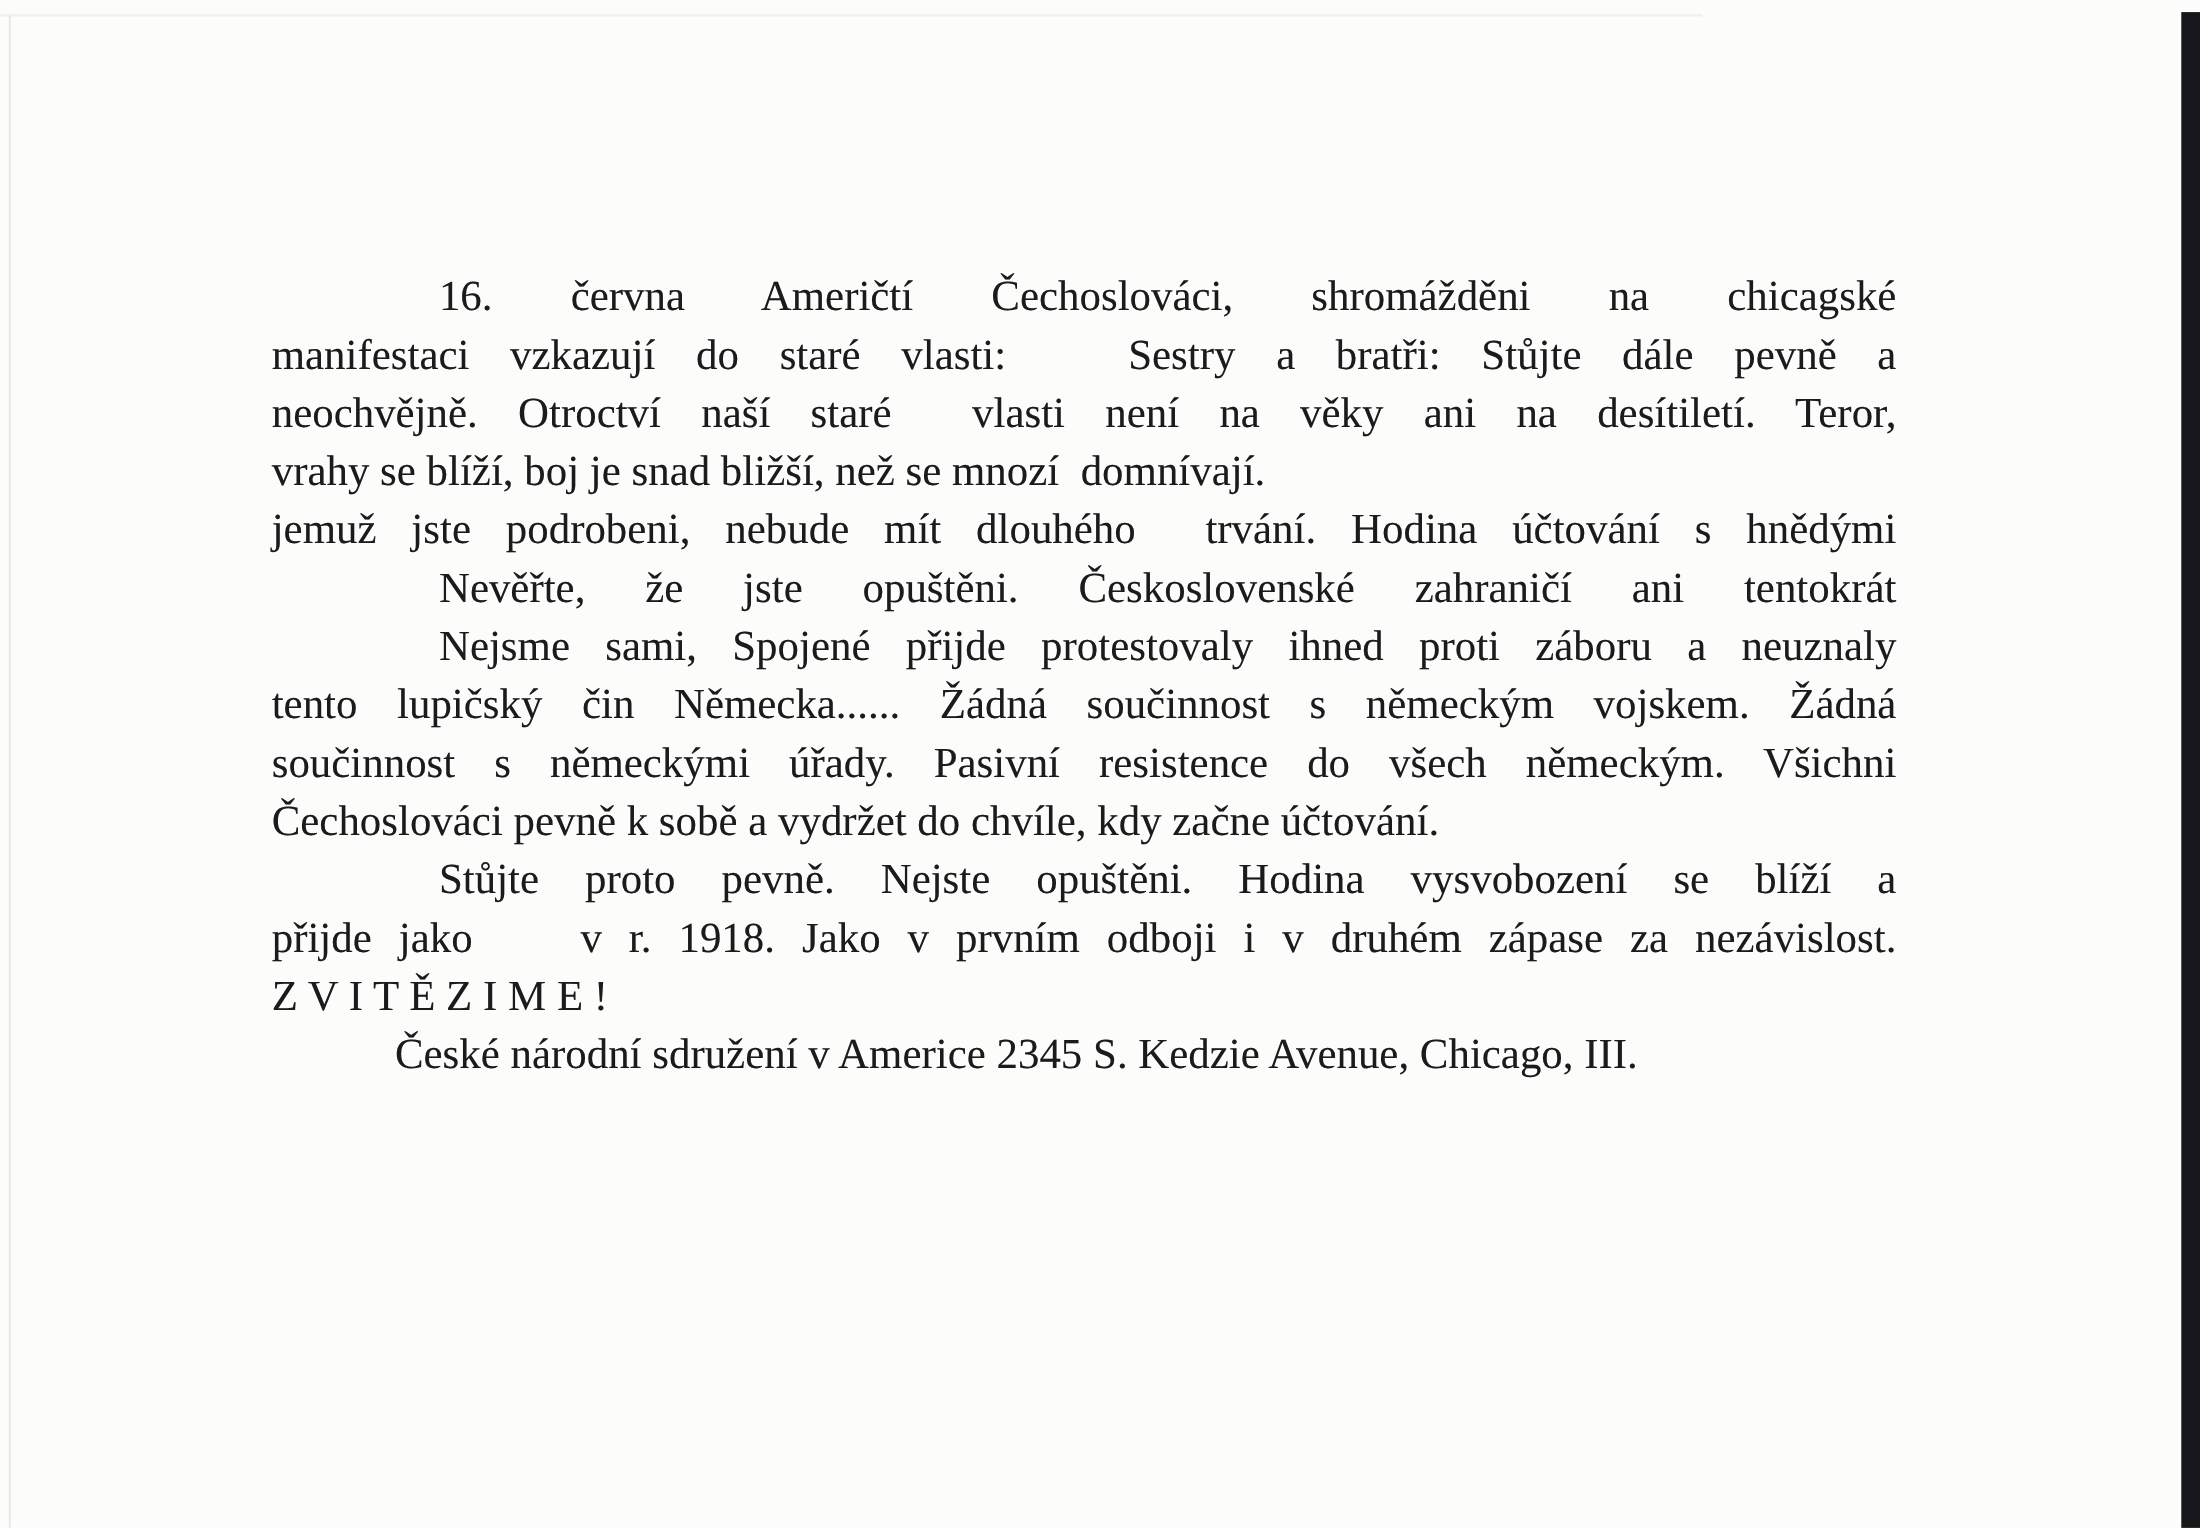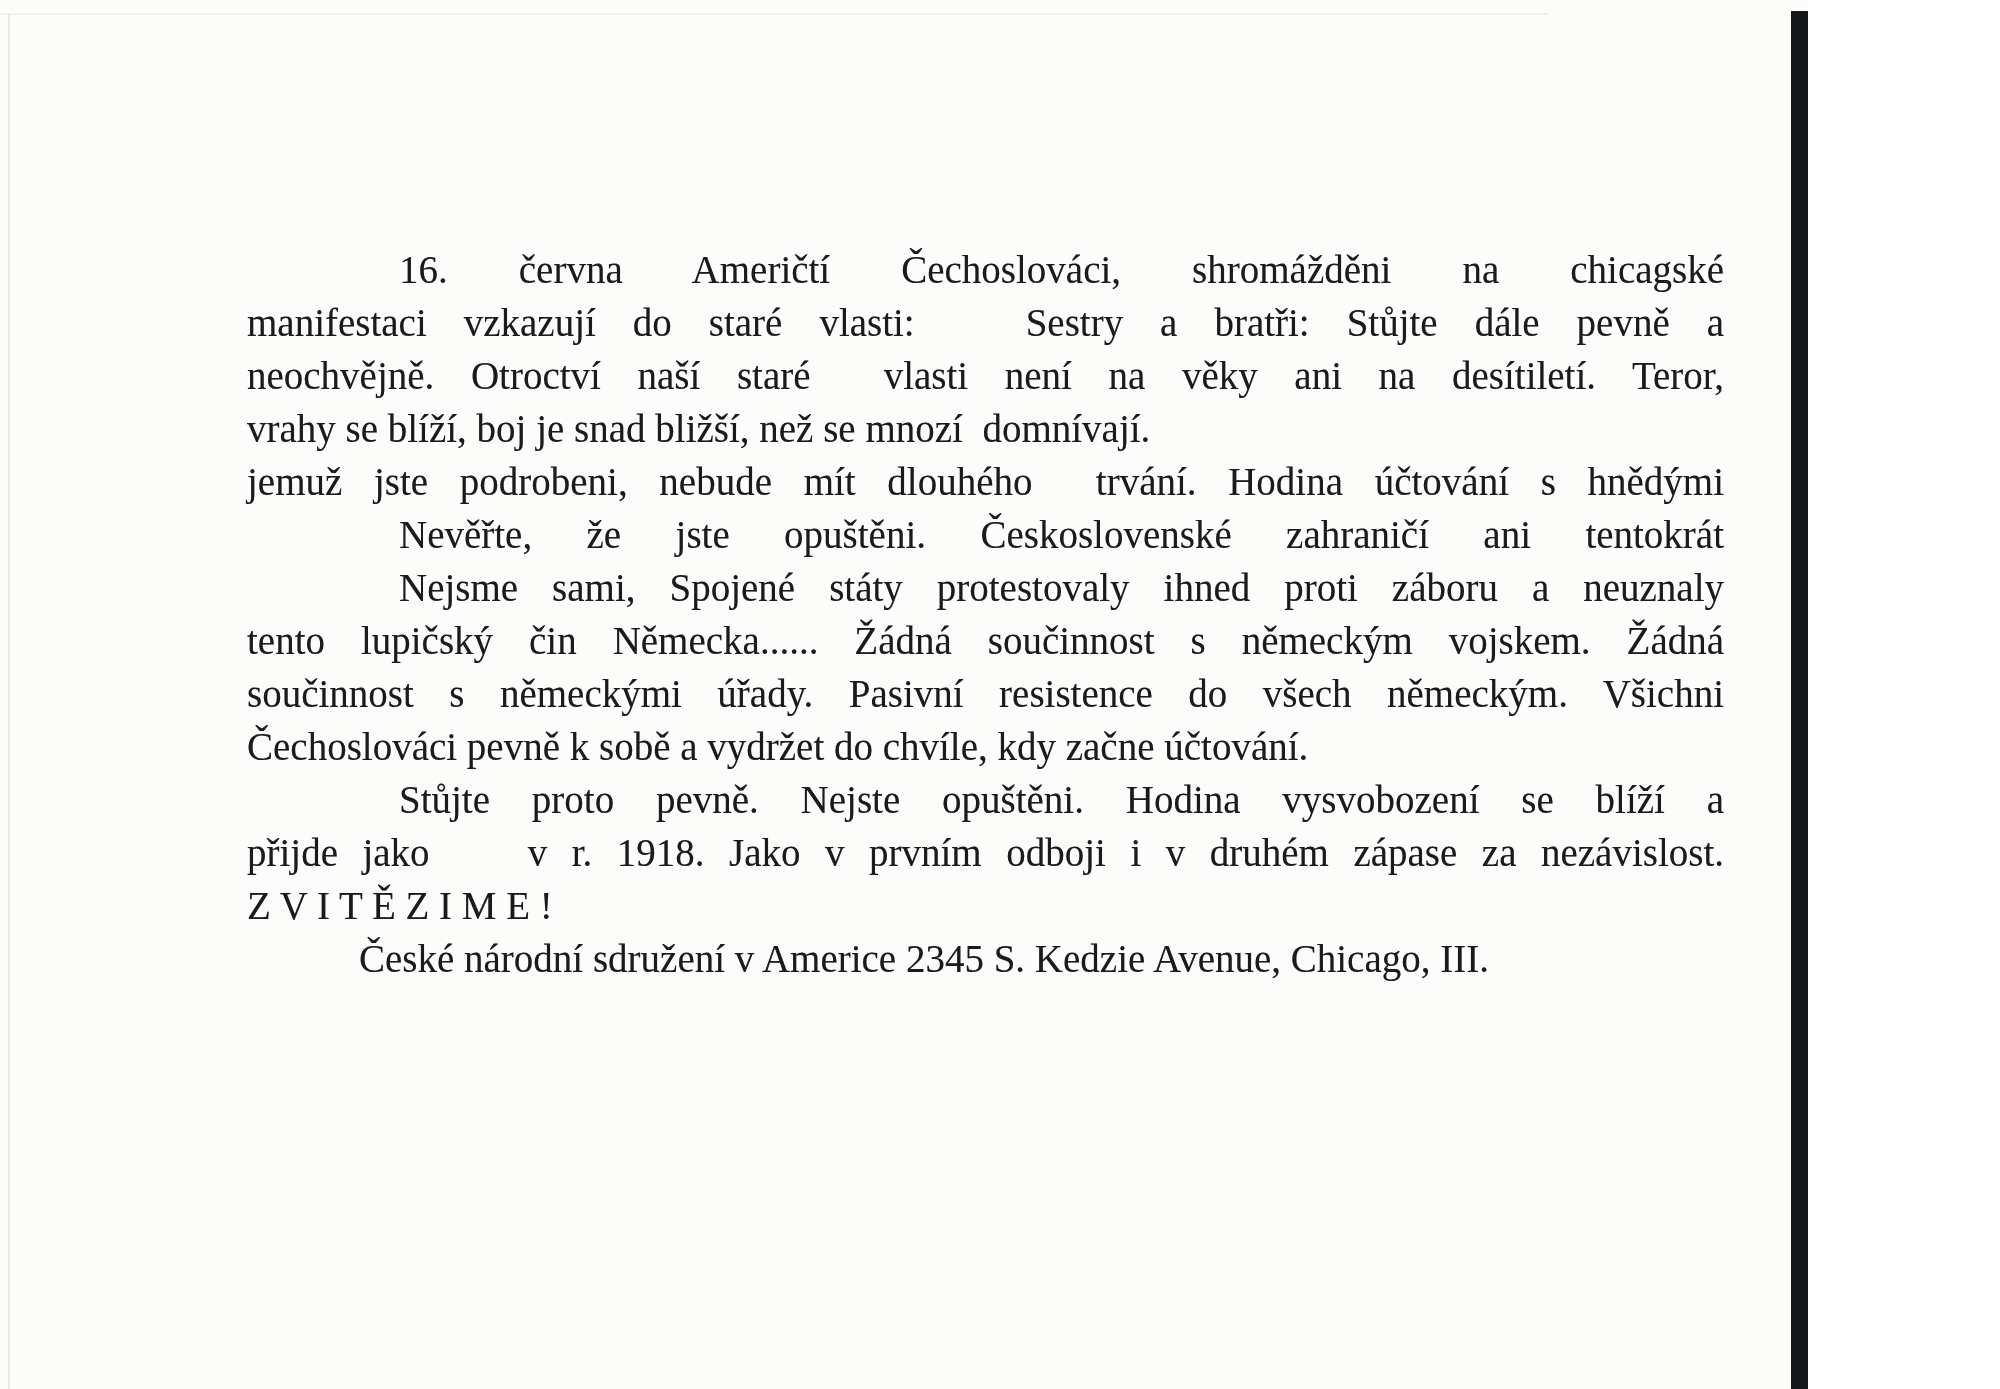--- a/index.html
+++ b/index.html
@@ -2,21 +2,21 @@
 <html lang="cs"><head>
 <meta charset="utf-8">
 <style>
   html, body {
     margin: 0;
     padding: 0;
     background: #ffffff;
   }
   .page {
     position: relative;
-    width: 1808px;
+    width: 2000px;
     height: 1389px;
     background: #fcfcfa;
     overflow: hidden;
     font-family: "Liberation Serif", "DejaVu Serif", serif;
   }
   
   .scan-edge-bar {
     position: absolute;
     top: 11px;
     right: 0;
@@ -66,21 +66,21 @@
   <div class="scan-hairline-top"></div>
   <div class="scan-hairline-left"></div>
   <div class="scan-edge-bar"></div>
   <div class="text-block">
       <div class="line justify indent-normal">16. června Američtí Čechoslováci, shromážděni na chicagské</div>
       <div class="line justify">manifestaci vzkazují do staré vlasti:&nbsp;&nbsp; Sestry a bratři: Stůjte dále pevně a</div>
       <div class="line justify">neochvějně. Otroctví naší staré &nbsp;vlasti není na věky ani na desítiletí. Teror,</div>
       <div class="line">vrahy se blíží, boj je snad bližší, než se mnozí &nbsp;domnívají.</div>
       <div class="line justify">jemuž jste podrobeni, nebude mít dlouhého &nbsp;trvání. Hodina účtování s hnědými</div>
       <div class="line justify indent-normal">Nevěřte, že jste opuštěni. Československé zahraničí ani tentokrát</div>
-      <div class="line justify indent-normal">Nejsme sami, Spojené státy protestovaly ihned proti záboru a neuznaly</div>
+      <div class="line justify indent-normal">Nejsme sami, Spojené přijde protestovaly ihned proti záboru a neuznaly</div>
       <div class="line justify">tento lupičský čin Německa...... Žádná součinnost s německým vojskem. Žádná</div>
       <div class="line justify">součinnost s německými úřady. Pasivní resistence do všech německým. Všichni</div>
       <div class="line">Čechoslováci pevně k sobě a vydržet do chvíle, kdy začne účtování.</div>
       <div class="line justify indent-normal">Stůjte proto pevně. Nejste opuštěni. Hodina vysvobození se blíží a</div>
       <div class="line justify">přijde jako &nbsp;&nbsp; v r. 1918. Jako v prvním odboji i v druhém zápase za nezávislost.</div>
       <div class="line">Z V I T Ě Z I M E !</div>
       <div class="line indent-small">České národní sdružení v Americe 2345 S. Kedzie Avenue, Chicago, III.</div>
     </div>
 </div>
 

